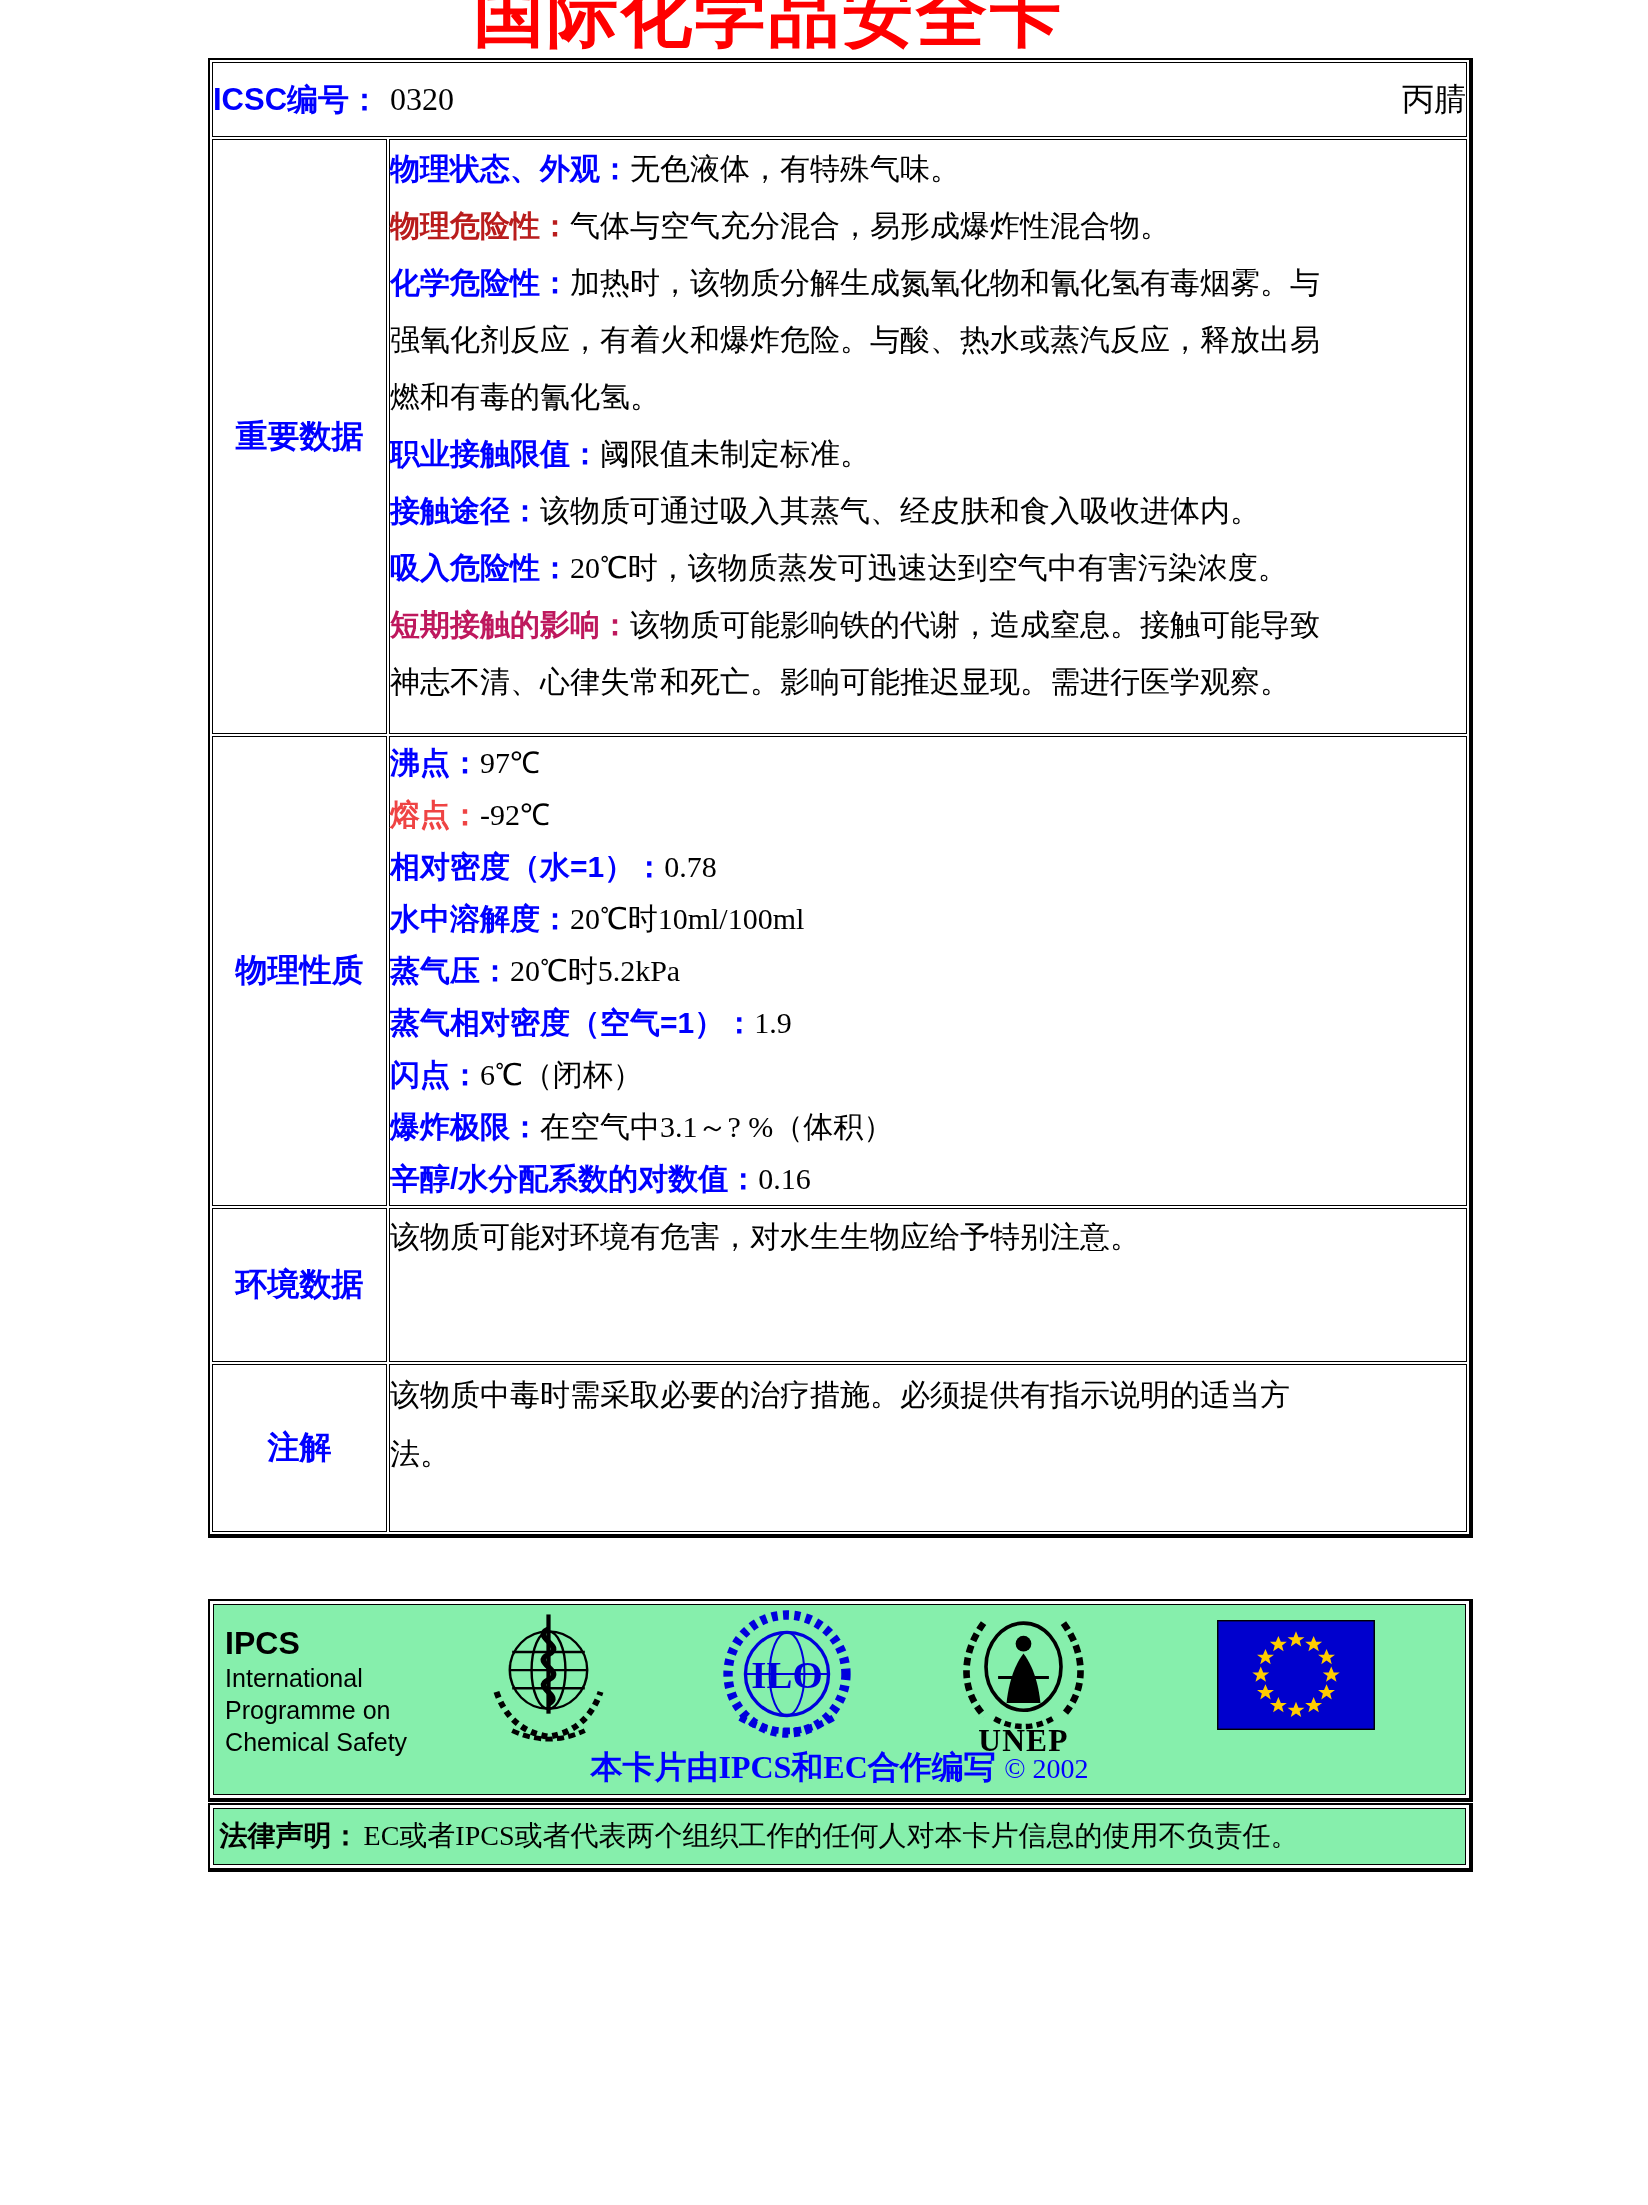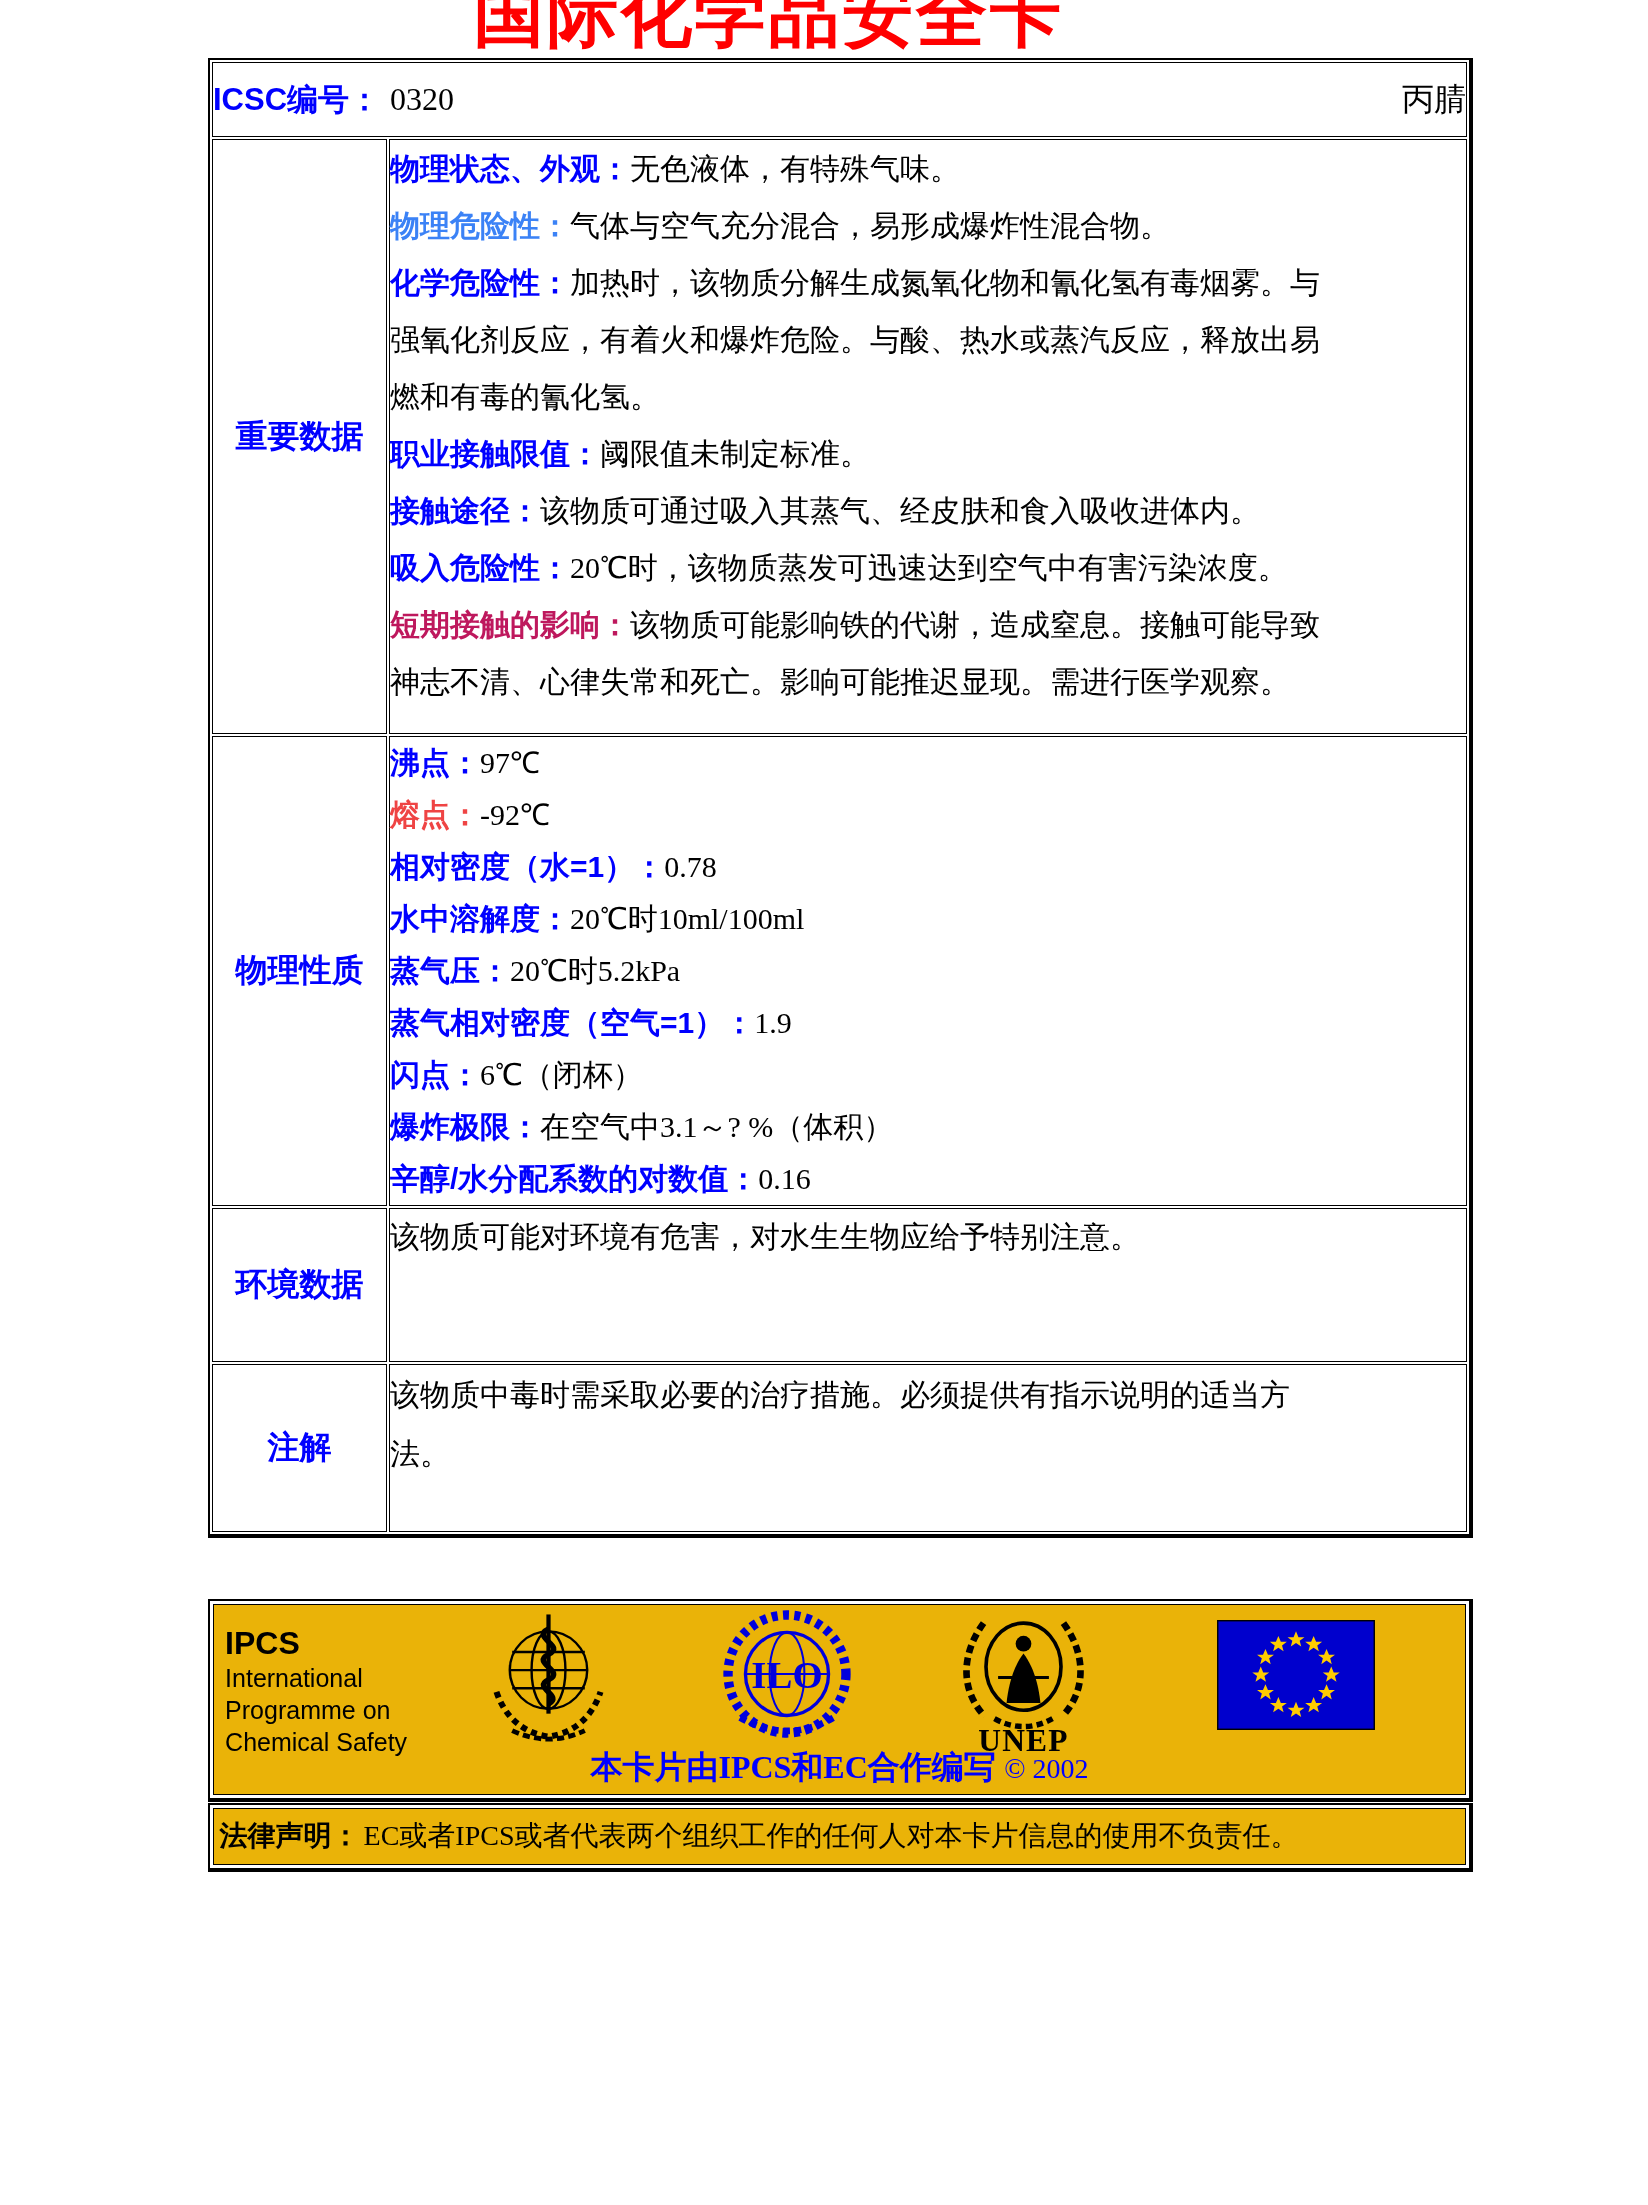--- a/index.html
+++ b/index.html
@@ -26,21 +26,21 @@
   .seg-l{font-family:"Liberation Sans",sans-serif;font-weight:bold;font-size:30px;}
   .seg-b{font-family:"Liberation Serif",serif;font-size:30px;color:#000;}
   .h-imp{height:593px;}  .sec-imp .tline{line-height:57px;height:57px;}
   .h-phy{height:466px;}  .sec-phy .tline{line-height:52px;height:52px;}
   .h-env{height:152px;}  .sec-env .tline{line-height:56px;height:56px;}
   .h-not{height:166px;}  .sec-not .tline{line-height:59px;height:59px;}
   .h-add{height:42px;}   .sec-add .tline{line-height:41px;height:41px;}
   
   .box-outer{position:absolute;left:208px;width:1265px;background:#fff;
     border:solid #000;border-width:2.1px 4.2px 4.2px 2.1px;box-sizing:border-box;}
-  .box-inner{border:1.4px solid #000;margin:2.8px;position:relative;background:#eab308;}
+  .box-inner{border:1.4px solid #000;margin:2.8px;position:relative;background:#86efac;}
   #logos-outer{top:1599px;}
   #logos-inner{height:189px;}
   #legal-outer{top:1803px;}
   #legal-inner{height:55px;display:flex;align-items:center;padding-left:5.6px;}
   
   .ipcs-block{position:absolute;left:11.3px;top:20px;color:#000;
     font-family:"Liberation Sans",sans-serif;}
   .ipcs-title{font-size:32px;font-weight:bold;line-height:37px;}
   .ipcs-sub{font-size:25px;line-height:32px;}
   .logo{position:absolute;top:7px;}
@@ -75,21 +75,21 @@
             <span class="icsc-label" style="color: rgb(0, 0, 255);">ICSC编号：</span><span class="icsc-num">0320</span>
           </span>
           <span class="chem-name">丙腈</span>
         </div>
       </td>
     </tr>
     <tr>
       <td class="lbl h-imp" style="color: rgb(0, 0, 255);">重要数据</td>
       <td class="cnt sec-imp h-imp row-content">
             <div class="tline"><span class="seg-l" style="color: rgb(0, 0, 255);">物理状态、外观：</span><span class="seg-b">无色液体，有特殊气味。</span></div>
-            <div class="tline"><span class="seg-l" style="color: #3b82f6;">物理危险性：</span><span class="seg-b">气体与空气充分混合，易形成爆炸性混合物。</span></div>
+            <div class="tline"><span class="seg-l" style="color: #b91c1c;">物理危险性：</span><span class="seg-b">气体与空气充分混合，易形成爆炸性混合物。</span></div>
             <div class="tline"><span class="seg-l" style="color: rgb(0, 0, 255);">化学危险性：</span><span class="seg-b">加热时，该物质分解生成氮氧化物和氰化氢有毒烟雾。与</span></div>
             <div class="tline"><span class="seg-b">强氧化剂反应，有着火和爆炸危险。与酸、热水或蒸汽反应，释放出易</span></div>
             <div class="tline"><span class="seg-b">燃和有毒的氰化氢。</span></div>
             <div class="tline"><span class="seg-l" style="color: rgb(0, 0, 255);">职业接触限值：</span><span class="seg-b">阈限值未制定标准。</span></div>
             <div class="tline"><span class="seg-l" style="color: rgb(0, 0, 255);">接触途径：</span><span class="seg-b">该物质可通过吸入其蒸气、经皮肤和食入吸收进体内。</span></div>
             <div class="tline"><span class="seg-l" style="color: rgb(0, 0, 255);">吸入危险性：</span><span class="seg-b">20℃时，该物质蒸发可迅速达到空气中有害污染浓度。</span></div>
             <div class="tline"><span class="seg-l" style="color: #be185d;">短期接触的影响：</span><span class="seg-b">该物质可能影响铁的代谢，造成窒息。接触可能导致</span></div>
             <div class="tline"><span class="seg-b">神志不清、心律失常和死亡。影响可能推迟显现。需进行医学观察。</span></div>
           </td>
     </tr>

